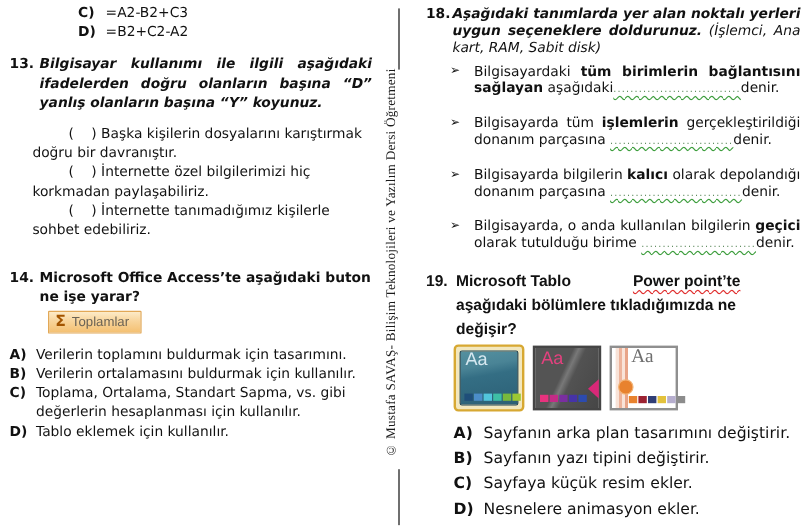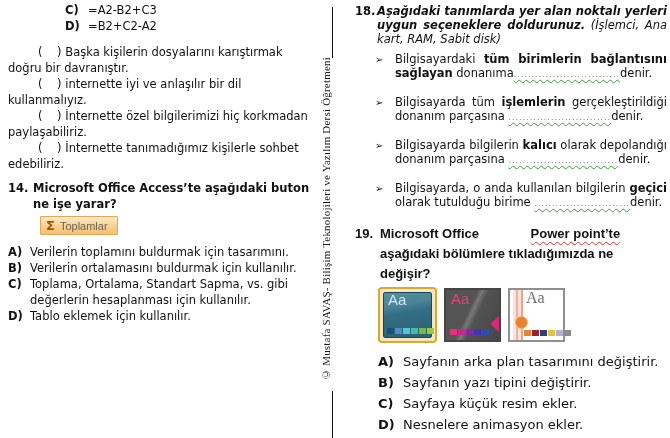--- a/index.html
+++ b/index.html
@@ -20,23 +20,23 @@
   .q-title { flex:1; }
   .just { text-align:justify;font-style:italic; }
 
   
   .q12-opts { margin-left:57px; }
   .opt-row { display:flex; }
   .opt-row .letter { width:23px; flex:none; font-weight:bold; }
 
   .q13-head { margin-top:11px; }
   .tf-items { margin-top:10px; }
-  .tf-item { white-space:pre-wrap; text-indent:30px; }
-
-  .q14-head { margin-top:8px; }
+  .tf-item { white-space:pre-wrap; text-indent:30px;margin-left:19px; }
+
+  .q14-head { margin-top:24px; }
   .sum-btn {
     display:inline-flex; align-items:center; gap:5px; margin:4px 0 0 32px;
     height:19px; padding:0 9px 0 5px;
     background:linear-gradient(180deg,#FDEBC8 0%,#F8D49A 45%,#F4C072 100%);
     border:1px solid #E2A857; border-radius:1px;
     font-family:"Liberation Sans", sans-serif; font-size:11px; color:#6B6355;
   }
   .sum-btn .sigma { font-weight:bold; font-size:13px; color:#A35400; font-family:"DejaVu Sans", sans-serif; }
 
   .opts { margin-top:9px; }
@@ -116,23 +116,26 @@
       <div class="opt-row">
         <span class="letter">C)</span>
         <span>=A2-B2+C3</span>
       </div>
       <div class="opt-row">
         <span class="letter">D)</span>
         <span>=B2+C2-A2</span>
       </div>
     </div>
 
+    <div class="q-head q13-head">
+      <span class="q-num">13.</span>
+      <span class="q-title just">Bilgisayar kullanımı ile ilgili aşağıdaki ifadelerden doğru olanların başına “D” yanlış olanların başına “Y” koyunuz.</span>
+    </div>
     <div class="tf-items">
       <p class="tf-item">(    ) Başka kişilerin dosyalarını karıştırmak doğru bir davranıştır.</p>
-      <p class="tf-item">(    ) internette iyi ve anlaşılır bir dil kullanmalıyız.</p>
       <p class="tf-item">(    ) İnternette özel bilgilerimizi hiç korkmadan paylaşabiliriz.</p>
       <p class="tf-item">(    ) İnternette tanımadığımız kişilerle sohbet edebiliriz.</p>
     </div>
 
     <div class="q-head q14-head">
       <span class="q-num">14.</span>
       <span class="q-title">Microsoft Office Access’te aşağıdaki buton ne işe yarar?</span>
     </div>
     <div class="sum-btn">
       <span class="sigma">Σ</span>
@@ -168,39 +171,39 @@
   <div class="col-right">
 
     <div class="q-head">
       <span class="q-num">18.</span>
       <span class="q-title just"><b>Aşağıdaki tanımlarda yer alan noktalı yerleri uygun seçeneklere doldurunuz.</b><span style="font-weight:normal"> (İşlemci, Ana kart, RAM, Sabit disk)</span></span>
     </div>
 
     <div class="b-rows">
       <div class="b-row">
         <span class="b-mark">➢</span>
-        <p class="b-text"><span>Bilgisayardaki </span><b>tüm birimlerin bağlantısını sağlayan</b><span> donanıma</span><span class="blank">..............................</span><span>denir.</span></p>
+        <p class="b-text"><span>Bilgisayardaki </span><b>tüm birimlerin bağlantısını sağlayan</b><span> aşağıdaki</span><span class="blank">..............................</span><span>denir.</span></p>
       </div>
       <div class="b-row">
         <span class="b-mark">➢</span>
         <p class="b-text"><span>Bilgisayarda tüm </span><b>işlemlerin</b><span> gerçekleştirildiği donanım parçasına </span><span class="blank">.............................</span><span>denir.</span></p>
       </div>
       <div class="b-row">
         <span class="b-mark">➢</span>
         <p class="b-text"><span>Bilgisayarda bilgilerin </span><b>kalıcı</b><span> olarak depolandığı donanım parçasına </span><span class="blank">...............................</span><span>denir.</span></p>
       </div>
       <div class="b-row">
         <span class="b-mark">➢</span>
         <p class="b-text"><span>Bilgisayarda, o anda kullanılan bilgilerin </span><b>geçici</b><span> olarak tutulduğu birime </span><span class="blank">...........................</span><span>denir.</span></p>
       </div>
     </div>
 
     <div class="q-head q19-head calib">
       <span class="q-num">19.</span>
-      <span class="q-title"><span>Microsoft Office  </span><span class="sp-err">Power point’te</span><span> aşağıdaki bölümlere tıkladığımızda ne değişir?</span></span>
+      <span class="q-title"><span>Microsoft Tablo  </span><span class="sp-err">Power point’te</span><span> aşağıdaki bölümlere tıkladığımızda ne değişir?</span></span>
     </div>
 
     <div class="thumbs">
       <div class="thumb t1">
         <div class="t1-inner">
           <span class="t-label">Aa</span>
           <div class="sw-row">
               <div class="sw" style="background: rgb(31, 78, 121);"></div>
               <div class="sw" style="background: rgb(75, 141, 200);"></div>
               <div class="sw" style="background: rgb(82, 197, 220);"></div>

